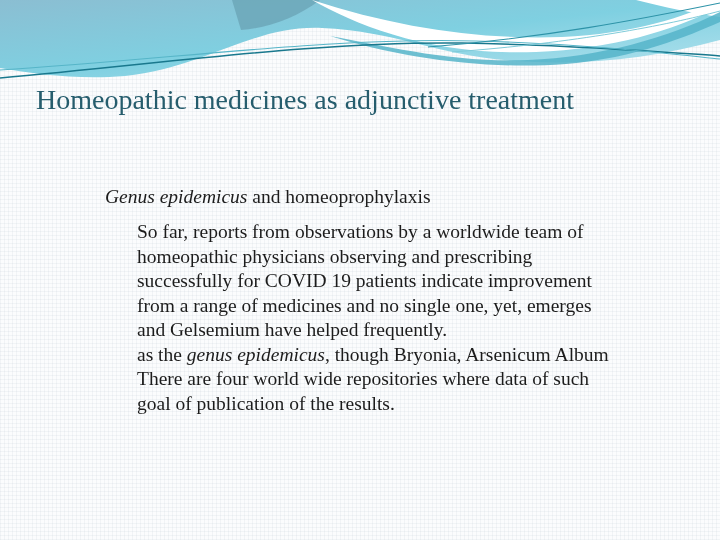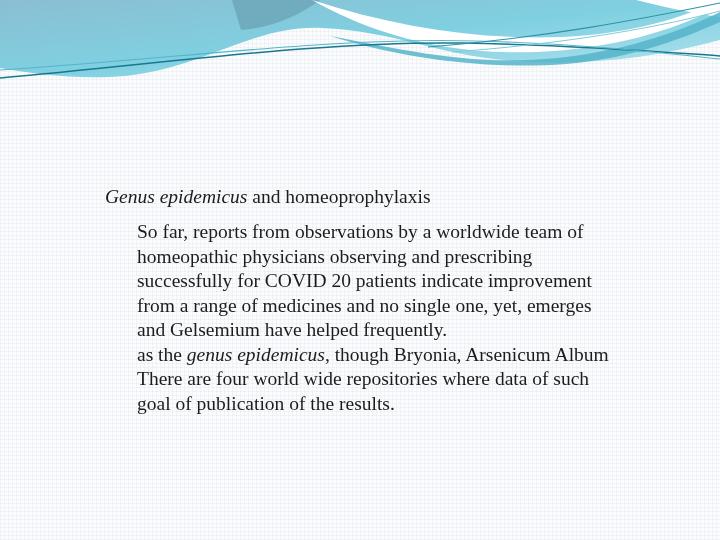--- a/index.html
+++ b/index.html
@@ -70,29 +70,30 @@
 
     <path d="M0 78 C170 63 318 41 462 43 C580 45 662 52 720 56" fill="none" style="stroke:var(--line-dark)" stroke-width="1.5"></path>
 
     <path d="M0 70 C175 59 330 37 475 41 C592 44 672 54 720 59" fill="none" style="stroke:var(--line-light)" stroke-width="1.1"></path>
 
     <path d="M428 47 C544 38 642 19 720 3" fill="none" style="stroke:var(--line-corner)" stroke-width="1.2"></path>
 
     <path d="M452 52 C576 43 668 25 720 11" fill="none" style="stroke:var(--line-corner-light)" stroke-width="1"></path>
   </svg>
 
+  <h1 class="slide-title">Homeopathic medicines as adjunctive treatment</h1>
 
   <div class="textbox">
     <p class="subtitle-line"><em>Genus epidemicus</em><span> and homeoprophylaxis</span></p>
   </div>
 
   <div class="body-block">
       <div class="body-line"><span>So far, reports from observations by a worldwide team of</span></div>
       <div class="body-line"><span>homeopathic physicians observing and prescribing</span></div>
-      <div class="body-line"><span>successfully for COVID 20 patients indicate improvement</span></div>
+      <div class="body-line"><span>successfully for COVID 19 patients indicate improvement</span></div>
       <div class="body-line"><span>from a range of medicines and no single one, yet, emerges</span></div>
       <div class="body-line"><span>and Gelsemium have helped frequently.</span></div>
       <div class="body-line"><span>as the </span><em>genus epidemicus</em><span>, though Bryonia, Arsenicum Album</span></div>
       <div class="body-line"><span>There are four world wide repositories where data of such</span></div>
       <div class="body-line"><span>goal of publication of the results.</span></div>
     </div>
 
 </div>
 
 </body></html>

